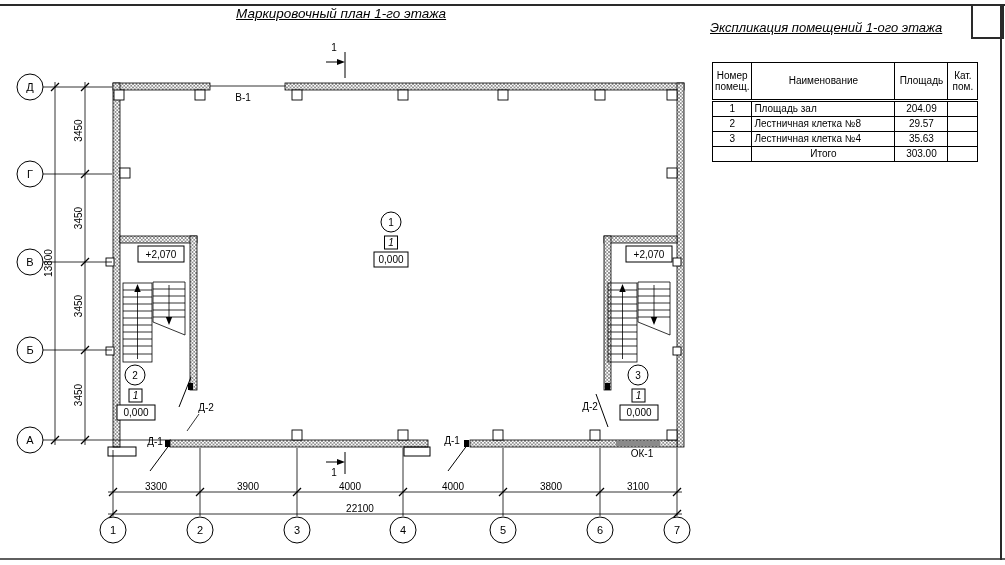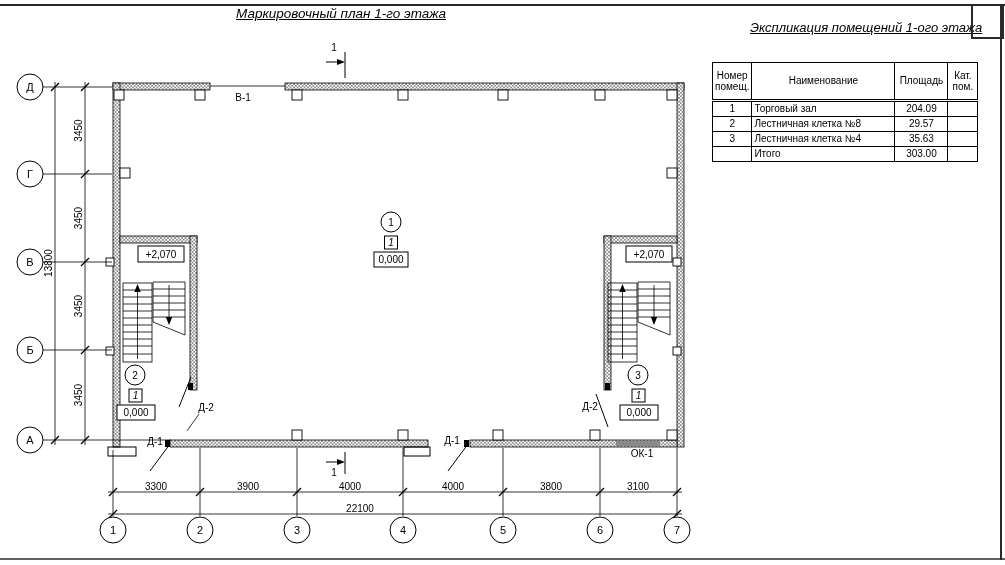--- a/index.html
+++ b/index.html
@@ -1,32 +1,32 @@
 <!DOCTYPE html>
 <html><head>
 <meta charset="utf-8">
 <style>
   html,body{margin:0;padding:0;background:#fff;}
   #screen{position:relative;width:1005px;height:565px;background:#ffffff;
           font-family:"Liberation Sans",sans-serif;color:#000;overflow:hidden;}
   .drawtitle{position:absolute;font-style:italic;text-decoration:underline;
              text-align:left;white-space:nowrap;}
   #plan-title{left:236px;top:6px;width:300px;font-size:13.5px;}
-  #expl-title{left:750px;top:20px;width:250px;font-size:13px;}
+  #expl-title{left:710px;top:20px;width:250px;font-size:13px;}
   #expl-table{position:absolute;left:712px;top:62px;border-collapse:collapse;
               font-size:10px;line-height:1.15;}
   #expl-table th,#expl-table td{border:1px solid #000;padding:0 2px;font-weight:normal;}
   #expl-table th{height:36px;text-align:center;vertical-align:middle;
                  border-bottom:3px double #000;}
   #expl-table td{height:14px;}
   .c-num{width:32px;text-align:center;}
   .c-name{width:138px;text-align:left;margin-top:32px;}
   .c-area{width:48px;text-align:center;}
   .c-cat{width:25px;text-align:center;}
-  .t-right{text-align:left;}
+  .t-right{text-align:center;}
   svg{position:absolute;left:0;top:0;}
   svg text{font-family:"Liberation Sans",sans-serif;font-size:10px;fill:#000;
            text-anchor:middle;dominant-baseline:central;}
   svg text.axis{font-size:11px;}
   svg text.ital{font-style:italic;}
   .thin{stroke:#000;stroke-width:0.8;fill:none;}
   .thin2{stroke:#000;stroke-width:1;fill:none;}
   .wall{fill:url(#hatch);stroke:#000;stroke-width:0.8;}
   .col{fill:#fff;stroke:#000;stroke-width:0.9;}
   .tick{stroke:#000;stroke-width:1.3;}
@@ -53,21 +53,21 @@
       <tr>
         <th class="c-num">Номер помещ.</th>
         <th class="c-name">Наименование</th>
         <th class="c-area">Площадь</th>
         <th class="c-cat">Кат. пом.</th>
       </tr>
     </thead>
     <tbody>
       <tr>
         <td class="c-num">1</td>
-        <td class="c-name">Торговый зал</td>
+        <td class="c-name">Площадь зал</td>
         <td class="c-area">204.09</td>
         <td class="c-cat"></td>
       </tr>
       <tr>
         <td class="c-num">2</td>
         <td class="c-name">Лестничная клетка №8</td>
         <td class="c-area">29.57</td>
         <td class="c-cat"></td>
       </tr>
       <tr>

